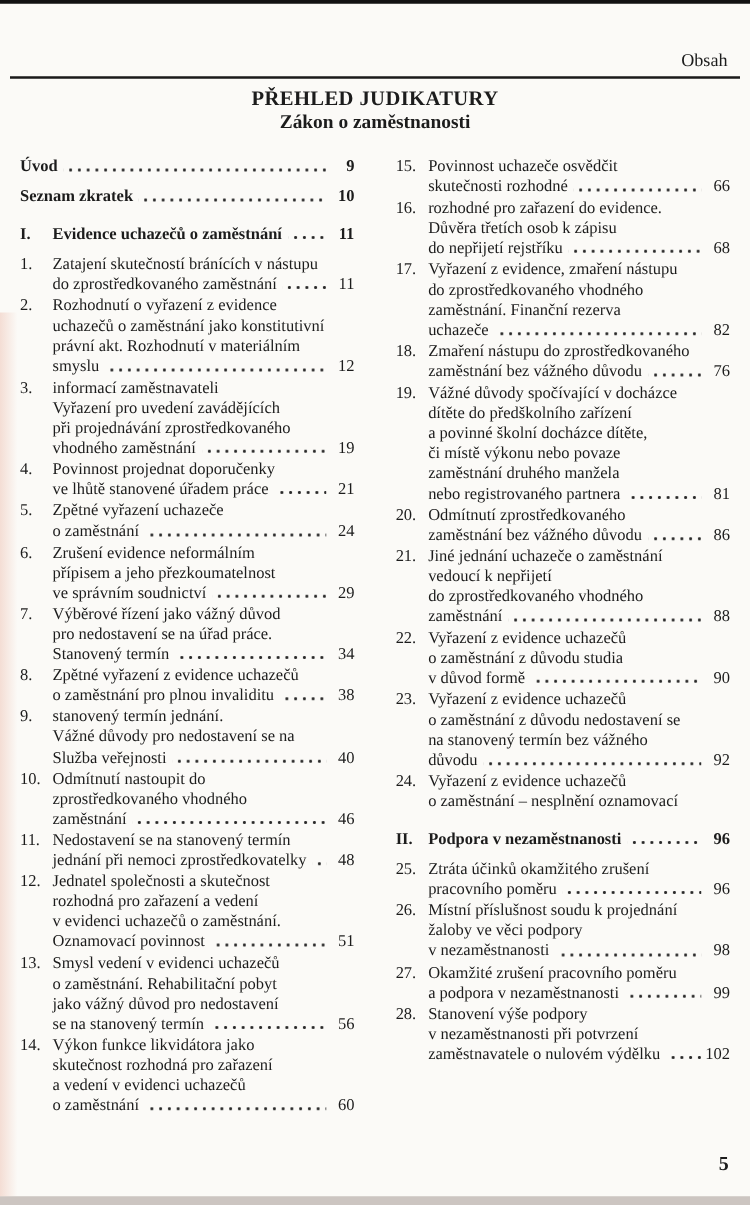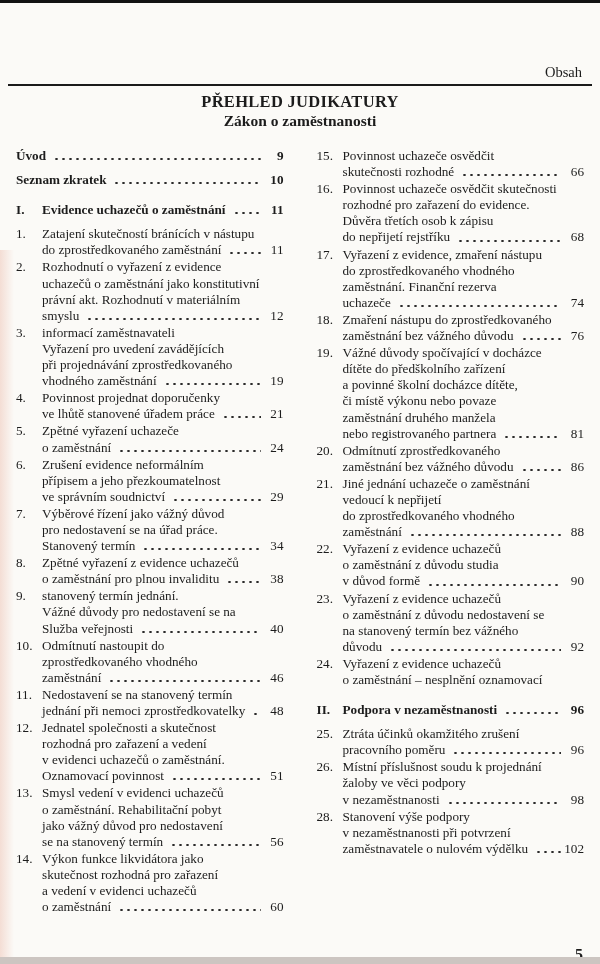--- a/index.html
+++ b/index.html
@@ -29,21 +29,20 @@
     height: 100%;
     padding: 0 16px;
     box-sizing: border-box;
   }
   .running-head {
     padding-top: 41px;
     text-align: right;
     font-size: 14.5px;
     line-height: 16px;
     padding-right: 2px;
-    margin-top: 23px;
   }
   .head-rule {
     border: 0;
     border-top: 2.2px solid #1a1a1a;
     margin: 4px -8px 0 -8px;
   }
   .doc-title {
     margin-top: 6px;
     text-align: center;
     font-weight: bold;
@@ -366,23 +365,20 @@
               <span class="txt">skutečnosti rozhodné</span>
               <span class="leader"></span>
               <span class="pg">66</span>
             </div>
           </div>
         </div>
         <div class="entry item">
           <span class="num">16.</span>
           <div class="body">
             <div class="line">
-              <span class="txt">Povinnost uchazeče osvědčit skutečnosti</span>
-            </div>
-            <div class="line">
               <span class="txt">rozhodné pro zařazení do evidence.</span>
             </div>
             <div class="line">
               <span class="txt">Důvěra třetích osob k zápisu</span>
             </div>
             <div class="line">
               <span class="txt">do nepřijetí rejstříku</span>
               <span class="leader"></span>
               <span class="pg">68</span>
             </div>
@@ -396,21 +392,21 @@
             </div>
             <div class="line">
               <span class="txt">do zprostředkovaného vhodného</span>
             </div>
             <div class="line">
               <span class="txt">zaměstnání. Finanční rezerva</span>
             </div>
             <div class="line">
               <span class="txt">uchazeče</span>
               <span class="leader"></span>
-              <span class="pg">74</span>
+              <span class="pg">82</span>
             </div>
           </div>
         </div>
         <div class="entry item">
           <span class="num">18.</span>
           <div class="body">
             <div class="line">
               <span class="txt">Zmaření nástupu do zprostředkovaného</span>
             </div>
             <div class="line">
@@ -552,20 +548,33 @@
             <div class="line">
               <span class="txt">Místní příslušnost soudu k projednání</span>
             </div>
             <div class="line">
               <span class="txt">žaloby ve věci podpory</span>
             </div>
             <div class="line">
               <span class="txt">v nezaměstnanosti</span>
               <span class="leader"></span>
               <span class="pg">98</span>
+            </div>
+          </div>
+        </div>
+        <div class="entry item">
+          <span class="num">27.</span>
+          <div class="body">
+            <div class="line">
+              <span class="txt">Okamžité zrušení pracovního poměru</span>
+            </div>
+            <div class="line">
+              <span class="txt">a podpora v nezaměstnanosti</span>
+              <span class="leader"></span>
+              <span class="pg">99</span>
             </div>
           </div>
         </div>
         <div class="entry item">
           <span class="num">28.</span>
           <div class="body">
             <div class="line">
               <span class="txt">Stanovení výše podpory</span>
             </div>
             <div class="line">

